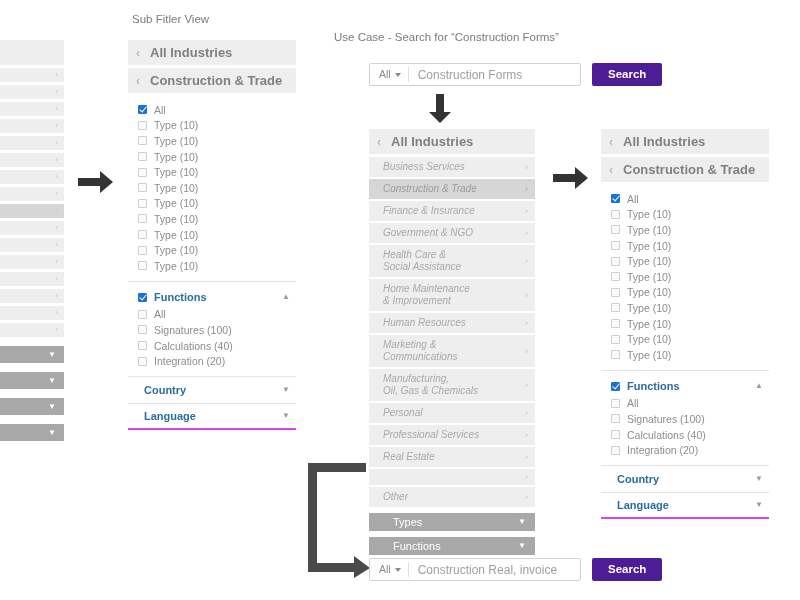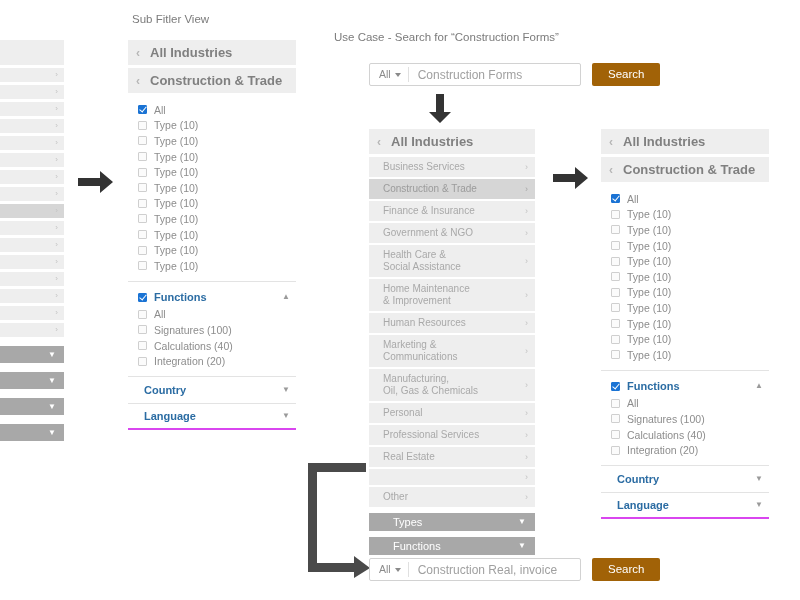--- a/index.html
+++ b/index.html
@@ -118,20 +118,21 @@
     background: #eeeeee;
     color: #a9a9a9;
     font-size: 10px;
     margin-bottom: 2px;
     padding: 4px 10px 4px 14px;
     position: relative;
     line-height: 12px;
     min-height: 16px;
     display: flex;
     align-items: center;
+    font-style: italic;
   }
   .ind-row.sel { background: #d6d6d6; color: #9b9b9b; }
   .ind-row .chev {
     position: absolute; right: 7px; top: 50%;
     transform: translateY(-50%);
     color: #c2c2c2; font-size: 9px; line-height: 1;
   }
   .ind-row.sel .chev { color: #a6a6a6; }
 
   .gray-bar {
@@ -171,24 +172,24 @@
     border-left: 3px solid transparent;
     border-right: 3px solid transparent;
     border-top: 4px solid #8a8a8a;
   }
   .sb-text {
     font-size: 12px; color: #a0a0a0;
     padding-left: 9px;
     white-space: nowrap;
   }
   .sb-btn {
-    background: #a16207;
+    background: #4c1d95;
     color: #ffffff;
     font-size: 11.5px;
-    font-weight: normal;
+    font-weight: bold;
     height: 23px;
     line-height: 23px;
     padding: 0 16px;
     border-radius: 2px;
     margin-left: 11px;
     text-align: center;
   }
 
   
   .caption {

